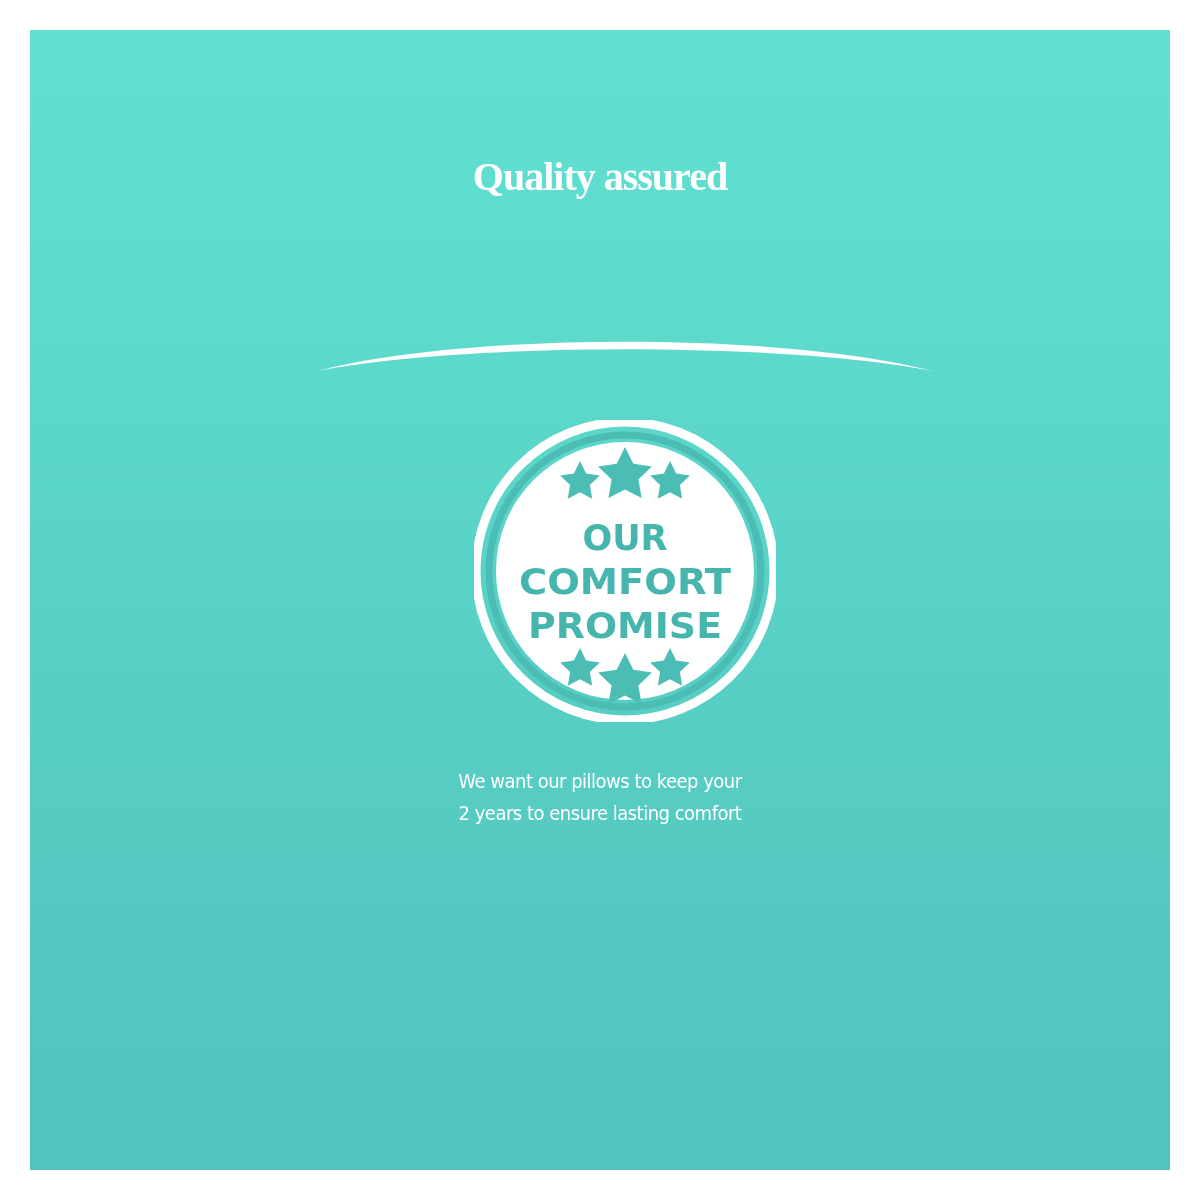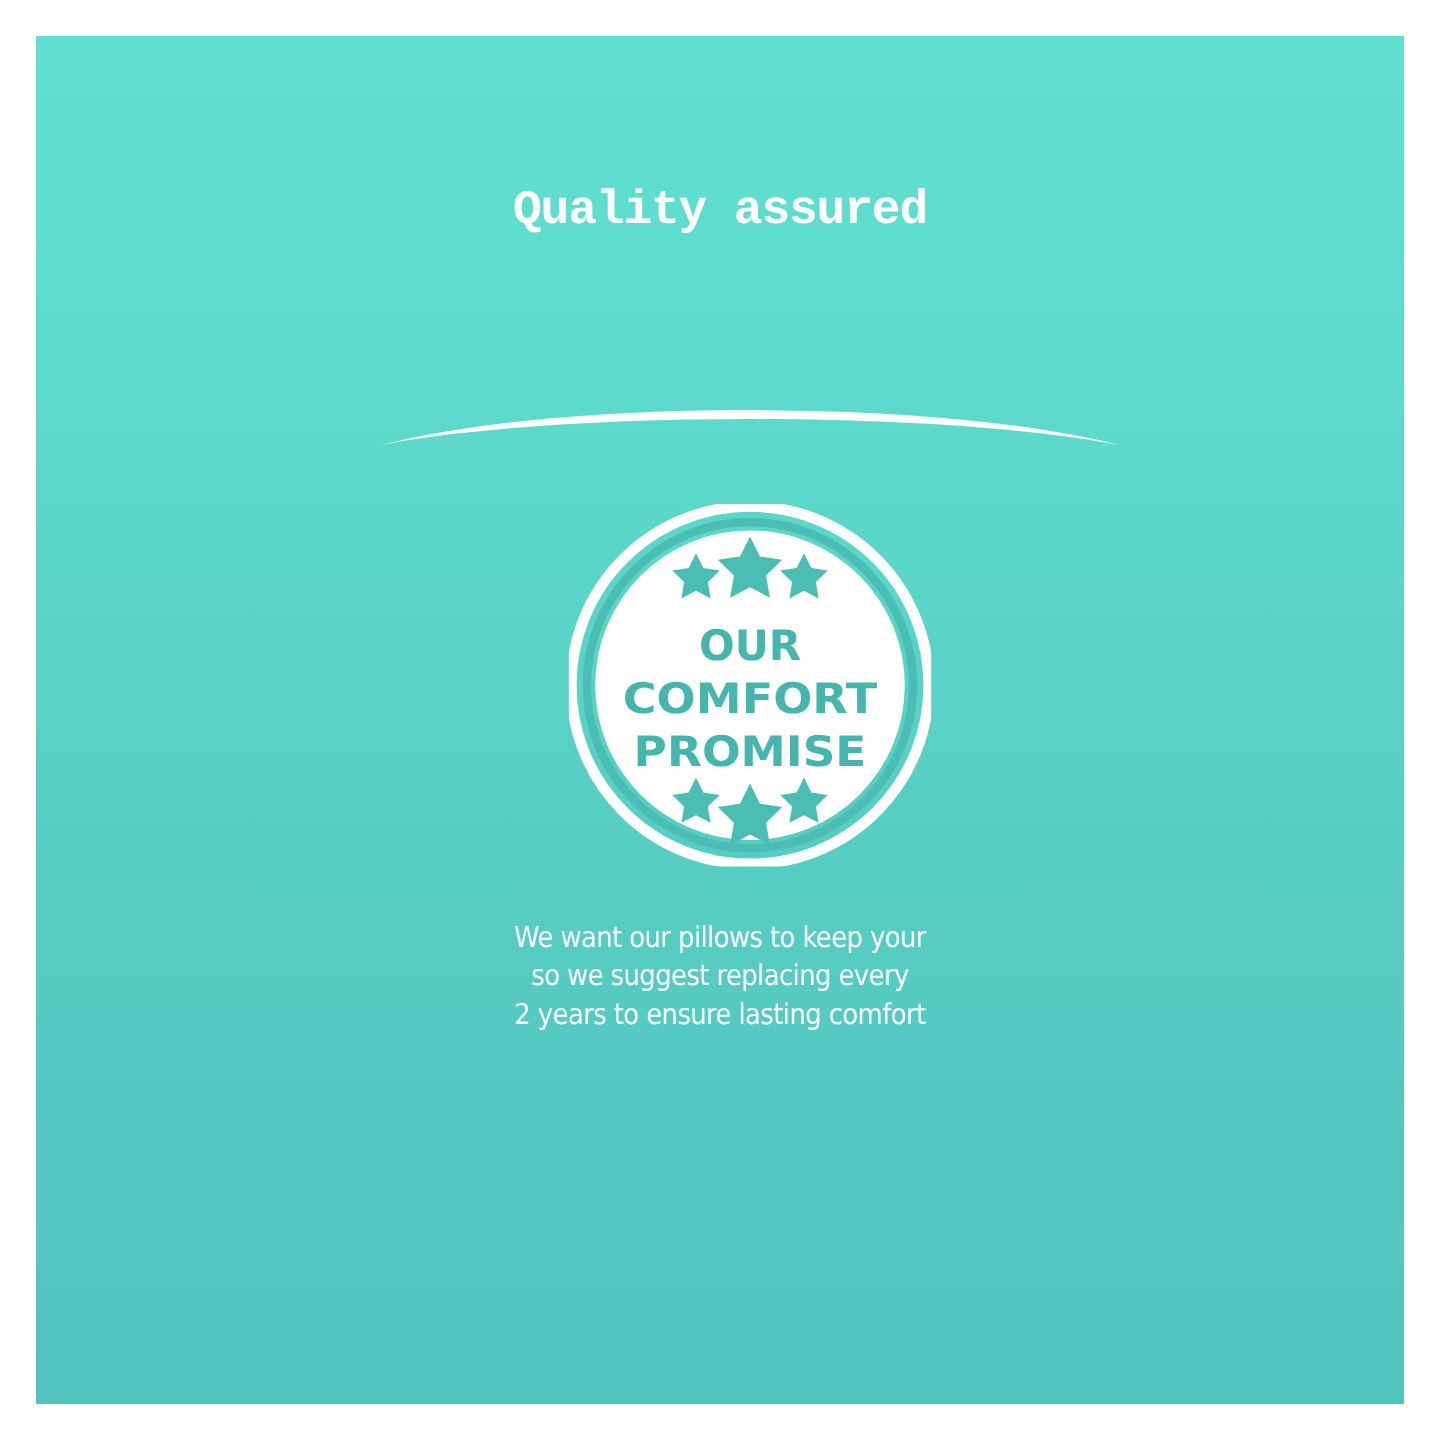--- a/index.html
+++ b/index.html
@@ -33,21 +33,21 @@
   }
 
   
   #headline {
     position: absolute;
     left: 0;
     top: 100px;
     width: 1140px;
     text-align: center;
     color: #ffffff;
-    font-family: Liberation Mono, monospace;
+    font-family: Liberation Serif, serif;
     font-weight: bold;
     font-size: 108px;
     line-height: 1.0;
     letter-spacing: -1px;
     white-space: nowrap;
   }
 
   
   #swoosh {
     position: absolute;
@@ -126,20 +126,19 @@
         <g fill="#4cbdb4">
           <path d="M151 233 l8.3 16.8 18.6 2.7 -13.5 13.1 3.2 18.5 -16.6 -8.7 -16.6 8.7 3.2 -18.5 -13.5 -13.1 18.6 -2.7 Z"></path>
           <path d="M106 228 l6.1 12.4 13.7 2 -9.9 9.7 2.3 13.6 -12.2 -6.4 -12.2 6.4 2.3 -13.6 -9.9 -9.7 13.7 -2 Z"></path>
           <path d="M196 228 l6.1 12.4 13.7 2 -9.9 9.7 2.3 13.6 -12.2 -6.4 -12.2 6.4 2.3 -13.6 -9.9 -9.7 13.7 -2 Z"></path>
         </g>
 
         <circle cx="151" cy="151" r="136" fill="none" stroke="#4cbdb4" stroke-width="7"></circle>
       </svg>
     </div>
 
-    <div id="body-copy" style="font-size: 24px; line-height: 32px;">
+    <div id="body-copy" style="font-size: 20px; line-height: 32px;">
       <span class="copy-line">We want our pillows to keep your</span>
-      <span class="copy-line">so we suggest replacing every</span>
       <span class="copy-line">2 years to ensure lasting comfort</span>
     </div>
 
   </div>
 </div>
 
 </body></html>

